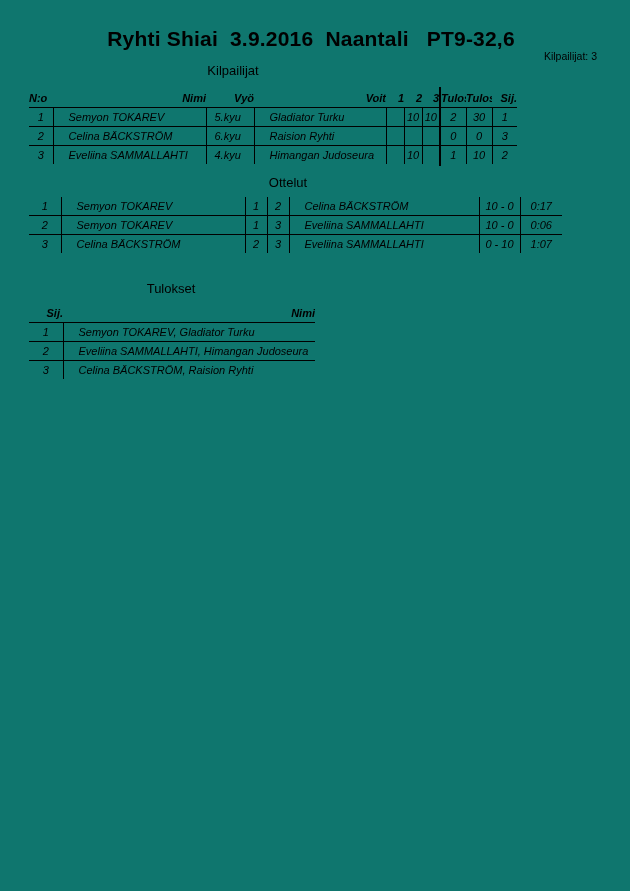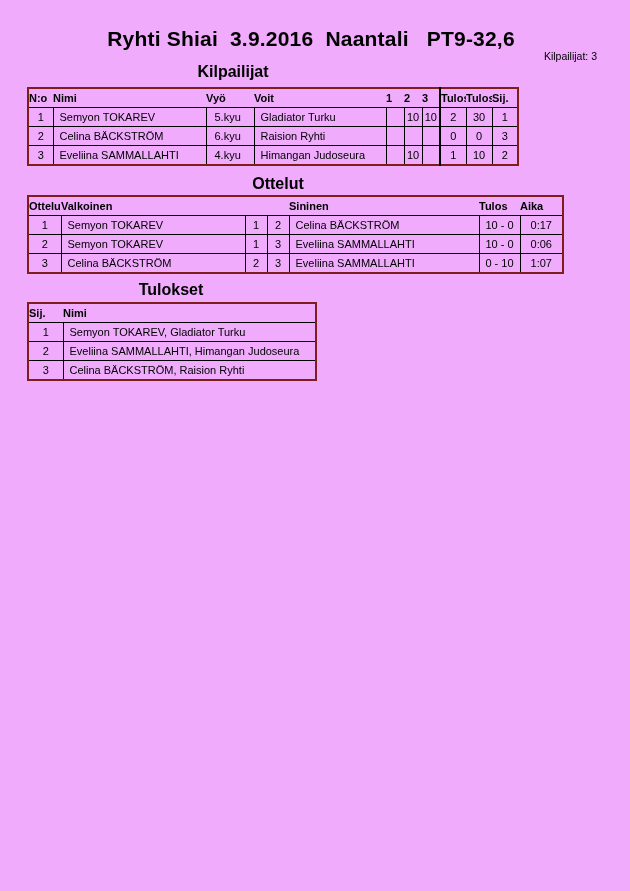--- a/index.html
+++ b/index.html
@@ -1,47 +1,47 @@
 <!DOCTYPE html>
 <html><head>
 <meta charset="utf-8">
 <style>
   html,body { margin:0; padding:0; background:#ffffff; }
   .page {
-    position:relative; width:630px; height:891px; background:#f0abfc;
+    position:relative; width:630px; height:891px; background:#0f766e;
     font-family:"Liberation Sans", sans-serif; color:#000; overflow:hidden;
   }
   .title {
     position:absolute; top:27px; left:0; width:622px; text-align:center;
     font-size:21px; font-weight:bold; white-space:pre; letter-spacing:0.2px;
   }
   .participants {
     position:absolute; top:50px; right:33px;
     font-size:10.5px; font-weight:normal;
   }
   .heading {
     position:absolute; transform:translateX(-50%); white-space:nowrap;
-    font-size:16px; font-weight:bold;
+    font-size:13px; font-weight:normal;
   }
   .h-kilpailijat { left:233px; top:63px; }
-  .h-ottelut    { left:278px; top:175px; }
+  .h-ottelut    { left:288px; top:175px; }
   .h-tulokset   { left:171px; top:281px;text-align:right; }
 
   table.sheet {
     position:absolute; border-collapse:collapse; table-layout:fixed;
-    font-size:11px; line-height:1; border:2px solid #7f1d1d;
+    font-size:11px; line-height:1; border:2px solid #0f766e;font-style:italic;
   }
   table.sheet th, table.sheet td {
     padding:0; height:18px; overflow:hidden; white-space:nowrap;
     vertical-align:middle;
   }
   table.sheet td { border:1px solid #000; text-align:center; }
-  table.sheet th { border:none; font-weight:bold; text-align:left; font-size:11px; }
+  table.sheet th { border:none; font-weight:bold; text-align:right; font-size:11px; }
   table.sheet th.left { text-align:left; }
-  table.sheet td.name { text-align:left; padding-left:6px; }
+  table.sheet td.name { text-align:left; padding-left:15px; }
   table.sheet td.belt { text-align:left; padding-left:8px;margin-left:32px; }
   th.sect, td.sect { border-left:2px solid #000 !important; }
 
   .t-kilpailijat { left:27px; top:87px;  width:490px; }
   .t-kilpailijat th { height:19px; }
   .t-ottelut     { left:27px; top:195px; width:535px; }
   .t-tulokset    { left:27px; top:302px; width:288px; }
 </style>
 </head>
 <body>
@@ -124,29 +124,20 @@
     <colgroup>
       <col style="width:33px">
         <col style="width:184px">
         <col style="width:22px">
         <col style="width:22px">
       <col style="width:190px">
         <col style="width:41px">
         <col style="width:43px">
     </colgroup>
     <tbody>
-        <tr>
-      <th class="left">Ottelu</th>
-      <th>Valkoinen</th>
-      <th></th>
-      <th></th>
-      <th>Sininen</th>
-      <th>Tulos</th>
-      <th>Aika</th>
-    </tr>
     <tr>
       <td>1</td>
       <td class="name">Semyon TOKAREV</td>
       <td>1</td>
       <td>2</td>
       <td class="name">Celina BÄCKSTRÖM</td>
       <td>10 - 0</td>
       <td>0:17</td>
     </tr>
     <tr>

